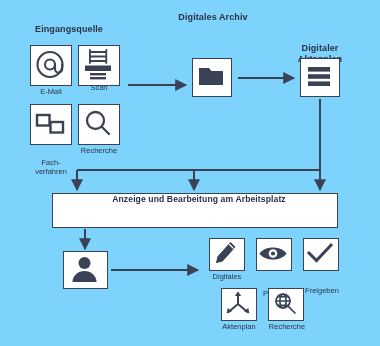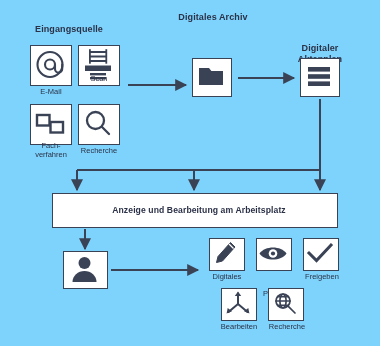--- a/index.html
+++ b/index.html
@@ -38,21 +38,20 @@
     font-size: 7.5px;
     line-height: 8.5px;
     font-weight: normal;
   }
   .band {
     position: absolute;
     box-sizing: border-box;
     border: 1.4px solid #3a4255;
     background: #ffffff;
     display: flex;
-    align-items: center;
     justify-content: center;
     text-align: center;
     color: #2b3147;
     font-size: 8.6px;
     font-weight: bold;
     line-height: 11px;
     letter-spacing: 0.1px;
     padding-left: 8px;
   }
   .connectors {
@@ -94,31 +93,31 @@
         <rect x="11" y="9.5" width="16" height="2"></rect>
         <rect x="11" y="14" width="16" height="2"></rect>
         <rect x="10" y="3.2" width="1.8" height="14.5"></rect>
         <rect x="26.4" y="3.2" width="1.8" height="14.5"></rect>
         <rect x="6" y="19.5" width="26" height="5.5"></rect>
         <rect x="11" y="27" width="16" height="2.4"></rect>
         <rect x="11" y="31" width="16" height="2.4"></rect>
       </g>
     </svg>
   </div>
-  <div class="caption" style="left:74px; top:75px; width:50px;">Scan</div>
+  <div class="caption" style="left:74px; top:84px; width:50px;">Scan</div>
 
   <div class="iconbox" style="left:30px; top:104px; width:42px; height:41px;">
     <svg width="38" height="37" viewBox="0 0 38 37">
       <g fill="none" stroke="#3a4255" stroke-width="2.4">
         <rect x="6" y="10" width="12.5" height="10.5"></rect>
         <rect x="19.5" y="17" width="12.5" height="10.5"></rect>
       </g>
     </svg>
   </div>
-  <div class="caption" style="left:24px; top:142px; width:54px; white-space:pre-line;">Fach-
+  <div class="caption" style="left:24px; top:159px; width:54px; white-space:pre-line;">Fach-
 verfahren</div>
 
   <div class="iconbox" style="left:78px; top:104px; width:42px; height:41px;">
     <svg width="38" height="37" viewBox="0 0 38 37">
       <g fill="none" stroke="#3a4255" stroke-width="2.3" stroke-linecap="round">
         <circle cx="16.5" cy="15.5" r="8.5"></circle>
         <line x1="22.8" y1="21.8" x2="30" y2="29"></line>
       </g>
     </svg>
   </div>
@@ -200,37 +199,37 @@
       </g>
     </svg>
   </div>
   <div class="caption" style="left:248px; top:290px; width:52px;">Prüfen</div>
 
   <div class="iconbox" style="left:303px; top:238px; width:36px; height:33px;">
     <svg width="32" height="29" viewBox="0 0 32 29">
       <path d="M5 14 L12.5 21.5 L27 6" fill="none" stroke="#3a4255" stroke-width="3" stroke-linecap="square"></path>
     </svg>
   </div>
-  <div class="caption" style="left:293px; top:273px; width:58px;">Freigeben</div>
+  <div class="caption" style="left:293px; top:287px; width:58px;">Freigeben</div>
 
   <div class="iconbox" style="left:221px; top:288px; width:36px; height:33px;">
     <svg width="32" height="29" viewBox="0 0 32 29">
       <g stroke="#3a4255" stroke-width="2" fill="none" stroke-linecap="round">
         <line x1="16" y1="15" x2="16" y2="4.5"></line>
         <line x1="16" y1="15" x2="6.5" y2="23"></line>
         <line x1="16" y1="15" x2="25.5" y2="23"></line>
       </g>
       <g fill="#3a4255">
         <path d="M16 2.5 l3.2 4.6 h-6.4 z"></path>
         <path d="M4.6 24.6 l1.1 -5.5 4.3 3.1 z"></path>
         <path d="M27.4 24.6 l-5.4 -2.4 4.3 -3.1 z"></path>
       </g>
     </svg>
   </div>
-  <div class="caption" style="left:213px; top:323px; width:52px;">Bearbeiten</div>
+  <div class="caption" style="left:213px; top:323px; width:52px;">Aktenplan</div>
 
   <div class="iconbox" style="left:268px; top:288px; width:36px; height:33px;">
     <svg width="32" height="29" viewBox="0 0 32 29">
       <g fill="none" stroke="#3a4255" stroke-width="1.7" stroke-linecap="round">
         <circle cx="14" cy="12" r="7"></circle>
         <ellipse cx="14" cy="12" rx="3.1" ry="7"></ellipse>
         <line x1="7" y1="12" x2="21" y2="12"></line>
         <line x1="8.6" y1="7.7" x2="19.4" y2="7.7"></line>
         <line x1="8.6" y1="16.3" x2="19.4" y2="16.3"></line>
         <line x1="19.3" y1="17.3" x2="26" y2="24"></line>

